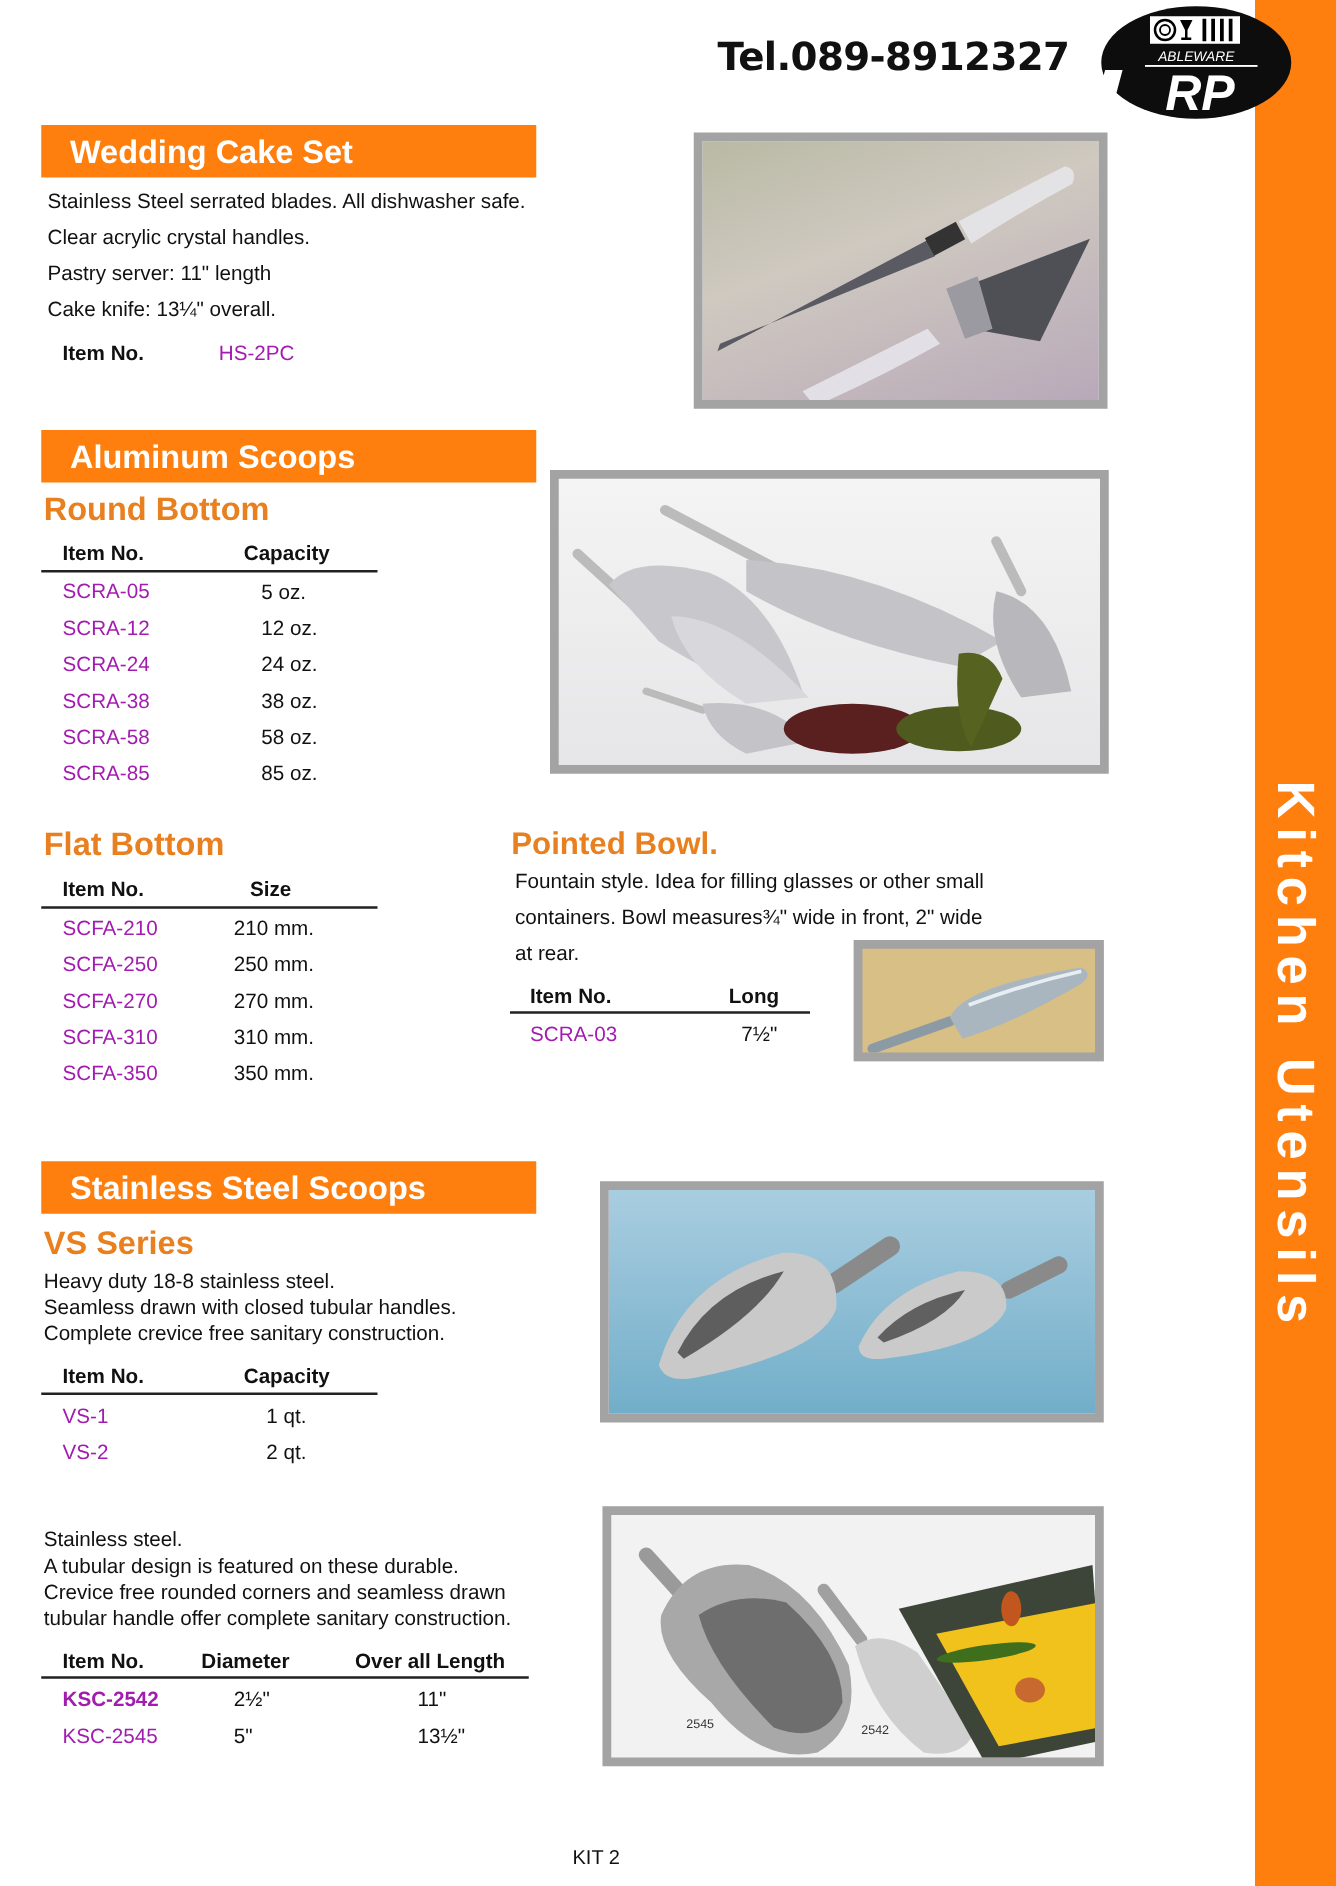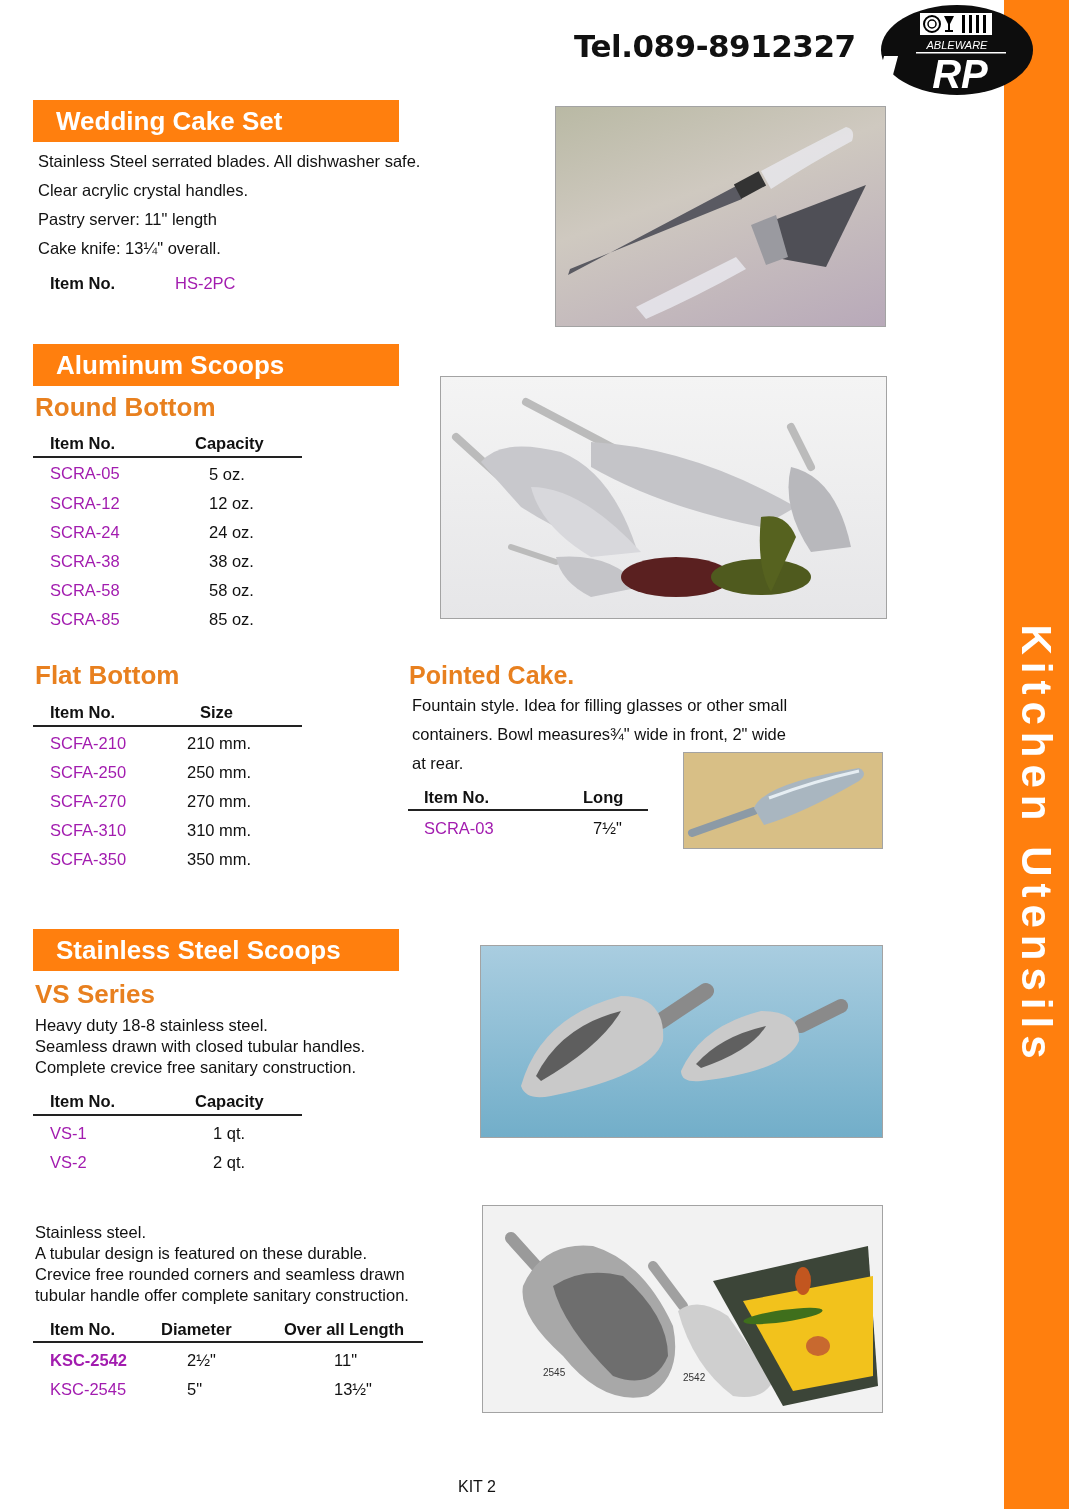--- a/index.html
+++ b/index.html
@@ -21,34 +21,34 @@
   }
   .tel {
     position: absolute; left: 574px; top: 28px;
     font-size: 31px; font-weight: bold; color: #111;
     font-family: "DejaVu Sans", sans-serif; letter-spacing: -0.5px;
   }
   .logo {
     position: absolute; left: 880px; top: 4px; width: 154px; height: 92px;
   }
   .section-header {
-    position: absolute; left: 33px; width: 366px; height: 42px;
+    position: absolute; left: 33px; width: 396px; height: 42px;
     background: #ff7f0e; color: #fff; font-weight: bold; font-size: 26px;
     line-height: 42px; padding-left: 23px; box-sizing: border-box;
   }
   .sub-head {
     position: absolute; color: #e8801f; font-weight: bold; font-size: 26px;
   }
   .text-line { position: absolute; font-size: 16.5px; color: #111; white-space: nowrap; }
   .orange { color: #a21caf; }
   .th { position: absolute; font-weight: bold; font-size: 16.5px; color: #111; }
   .rule { position: absolute; height: 2px; background: #222; }
   .cell { position: absolute; font-size: 16.5px; white-space: nowrap; }
   .photo {
-    position: absolute; border: 1px solid #a3a3a3; box-sizing: border-box; overflow: hidden;
+    position: absolute; border: 7px solid #a3a3a3; box-sizing: border-box; overflow: hidden;
   }
   .footer { position: absolute; left: 458px; top: 1478px; font-weight: normal; font-size: 16px; }
 </style>
 </head>
 <body>
 
 <div class="side-bar"></div>
 <div class="side-title">Kitchen Utensils</div>
 
 <div class="tel">Tel.089-8912327</div>
@@ -145,21 +145,21 @@
   <div class="cell orange" style="left:50px; top:763px;">SCFA-250</div>
   <div class="cell" style="left:187px; top:763px;">250 mm.</div>
   <div class="cell orange" style="left:50px; top:792px;">SCFA-270</div>
   <div class="cell" style="left:187px; top:792px;">270 mm.</div>
   <div class="cell orange" style="left:50px; top:821px;">SCFA-310</div>
   <div class="cell" style="left:187px; top:821px;">310 mm.</div>
   <div class="cell orange" style="left:50px; top:850px;">SCFA-350</div>
   <div class="cell" style="left:187px; top:850px;">350 mm.</div>
 </div>
 
-<div class="sub-head" style="left:409px; top:661px; font-size:25px;">Pointed Cake.</div>
+<div class="sub-head" style="left:409px; top:661px; font-size:25px;">Pointed Bowl.</div>
 <div class="text-line" style="left:412px; top:696px;">Fountain style. Idea for filling glasses or other small</div>
 <div class="text-line" style="left:412px; top:725px;">containers. Bowl measures¾" wide in front, 2" wide</div>
 <div class="text-line" style="left:412px; top:754px;">at rear.</div>
 <div class="th" style="left:424px; top:788px;">Item No.</div>
 <div class="th" style="left:583px; top:788px;">Long</div>
 <div class="rule" style="left:408px; top:809px; width:240px;"></div>
 <div class="cell orange" style="left:424px; top:819px;">SCRA-03</div>
 <div class="cell" style="left:593px; top:819px;">7½"</div>
 
 <div class="photo" style="left:683px; top:752px; width:200px; height:97px; background:#d8bf86;">

